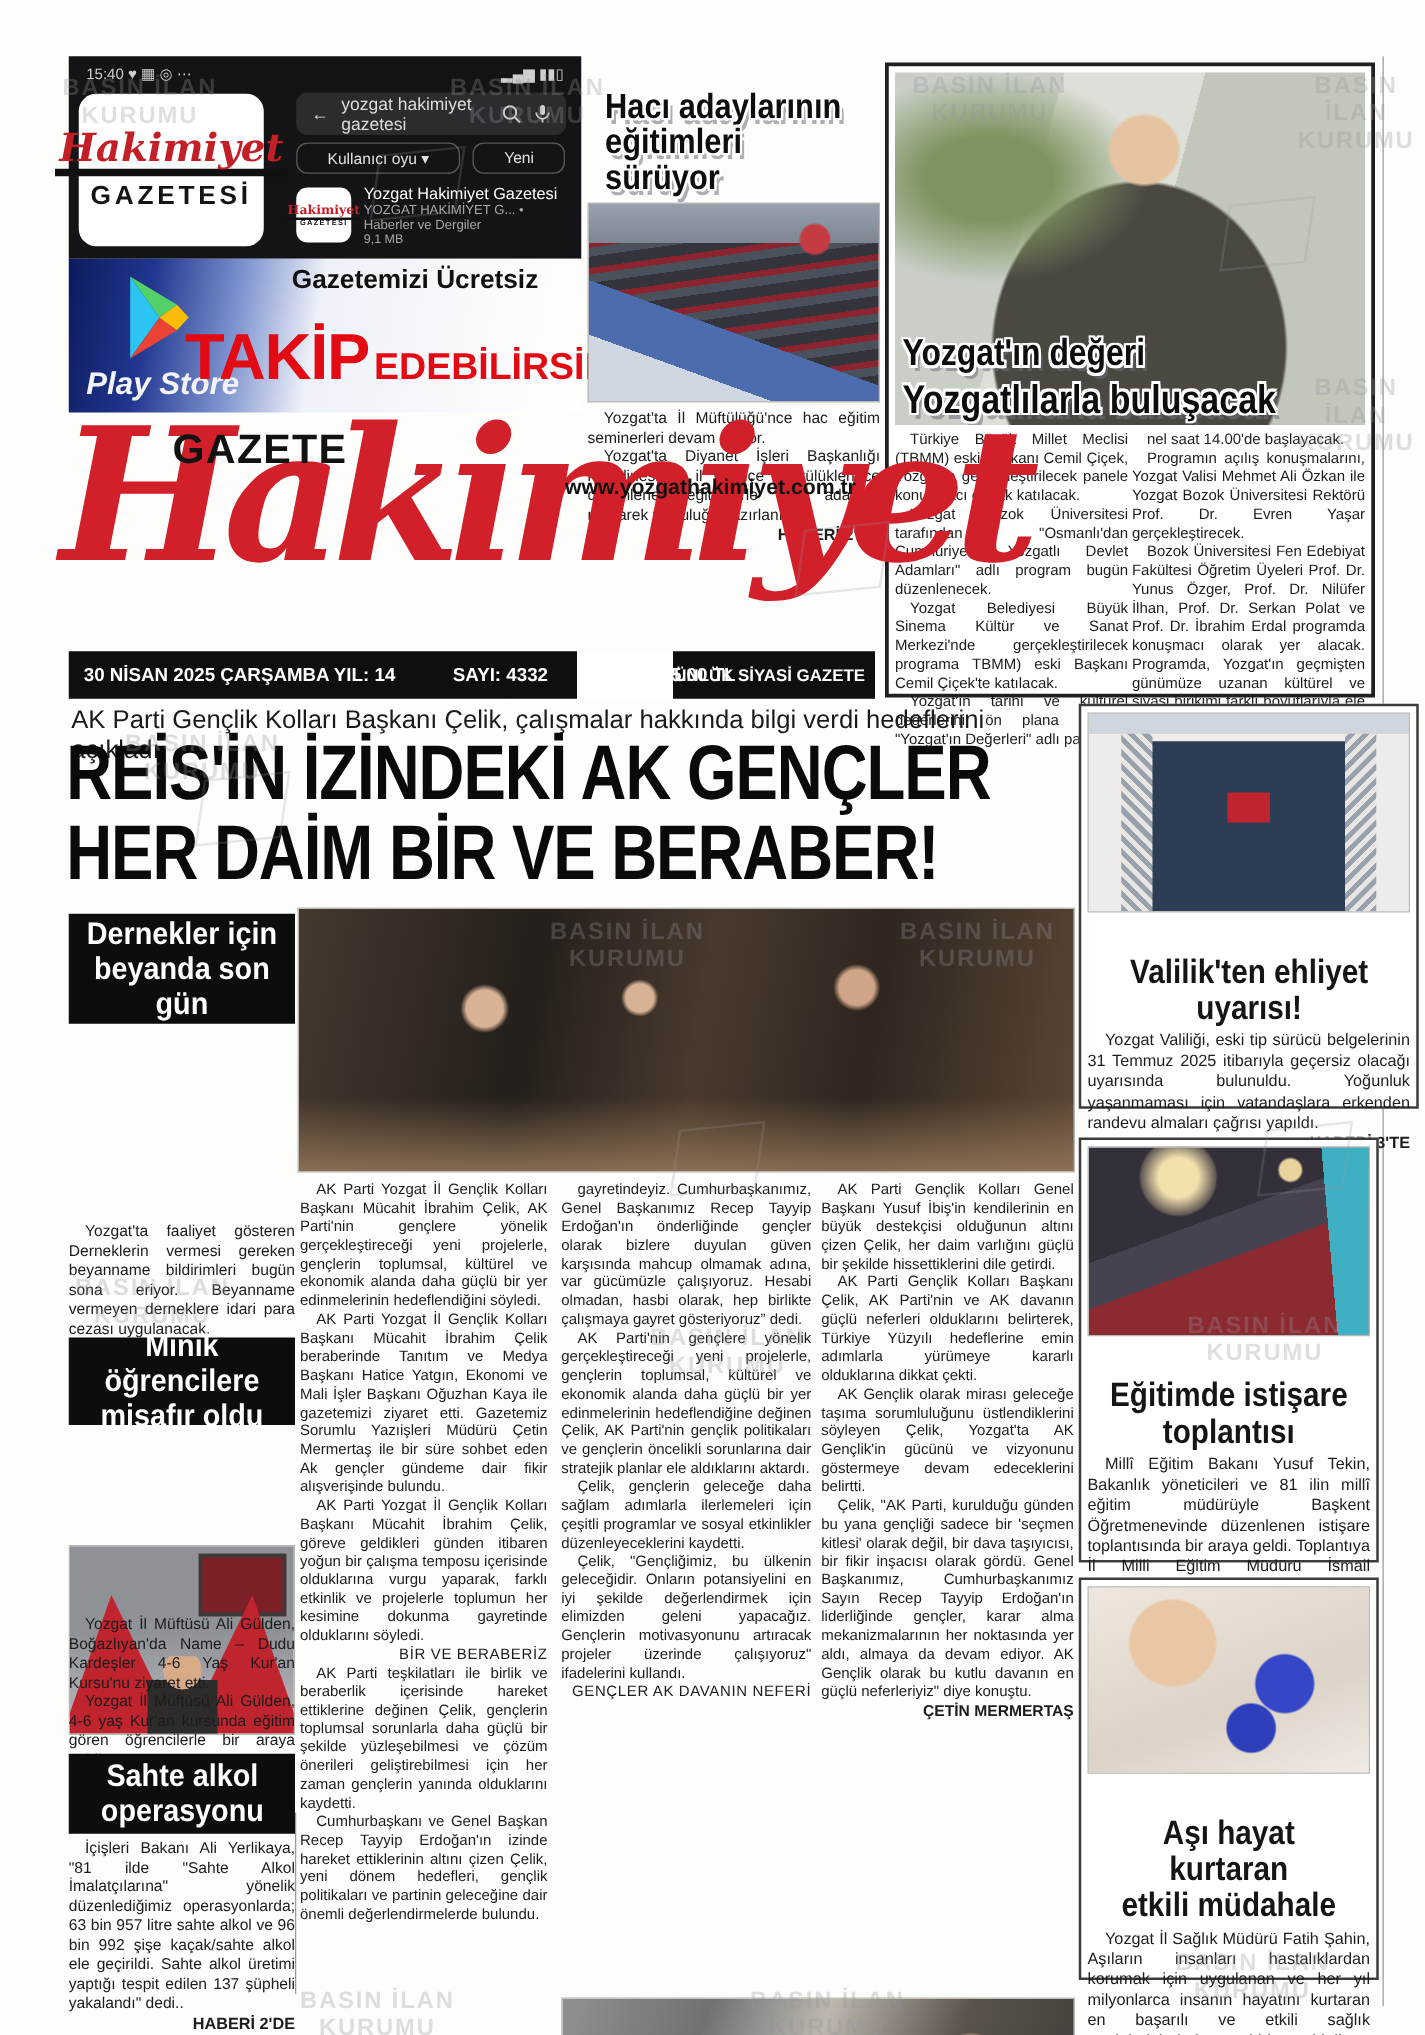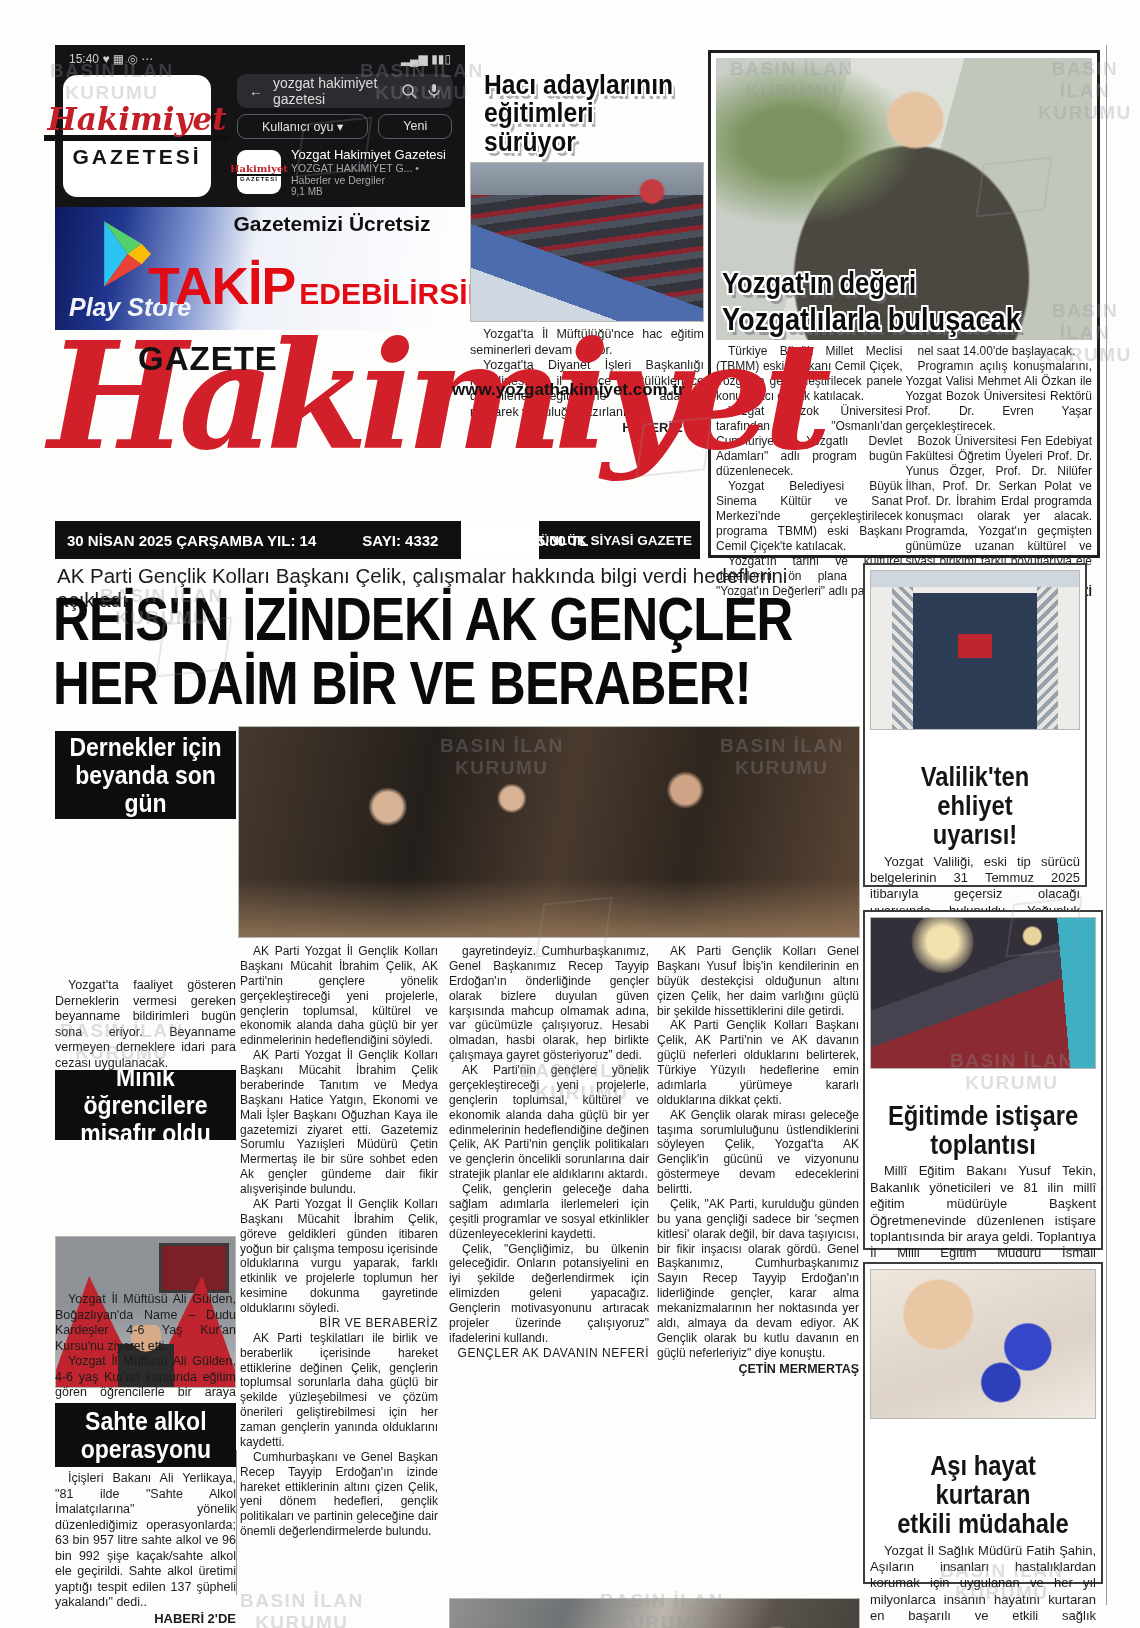--- a/index.html
+++ b/index.html
@@ -303,21 +303,21 @@
 
   <div class="abs banner" style="left:55px;top:1403px;width:181px;height:64px;">
     <span class="t">Sahte alkol
 operasyonu</span>
   </div>
   <div class="abs body-txt" style="left:55px;top:1471px;width:181px;font-size:12.5px;">
     <p>İçişleri Bakanı Ali Yerlikaya, "81 ilde "Sahte Alkol İmalatçılarına" yönelik düzenlediğimiz operasyonlarda; 63 bin 957 litre sahte alkol ve 96 bin 992 şişe kaçak/sahte alkol ele geçirildi. Sahte alkol üretimi yaptığı tespit edilen 137 şüpheli yakalandı" dedi..</p>
     <div class="tag">HABERİ 2'DE</div>
   </div>
 
-  <div class="abs sbox" style="left:863px;top:563px;width:224px;height:324px;">
+  <div class="abs sbox" style="left:863px;top:563px;width:272px;height:324px;">
     <div class="photo" style="width:100%;height:160px;
          background:linear-gradient(180deg,#cfd6de 0 10%,#edece8 10% 100%);">
       <div class="abs" style="left:18%;top:14%;width:64%;height:86%;background:#2e3d56;"></div>
       <div class="abs" style="left:10%;top:10%;width:10%;height:90%;background:repeating-linear-gradient(45deg,#99a1ad 0 4px,#e6e5e1 4px 8px);"></div>
       <div class="abs" style="right:10%;top:10%;width:10%;height:90%;background:repeating-linear-gradient(-45deg,#99a1ad 0 4px,#e6e5e1 4px 8px);"></div>
       <div class="abs" style="left:50%;top:40%;width:34px;height:24px;margin-left:-17px;background:#c0242e;"></div>
     </div>
     <div class="white-head" style="font-size:27px;margin-top:4px;">
       <span class="cond-c">Valilik'ten ehliyet
 uyarısı!</span>

